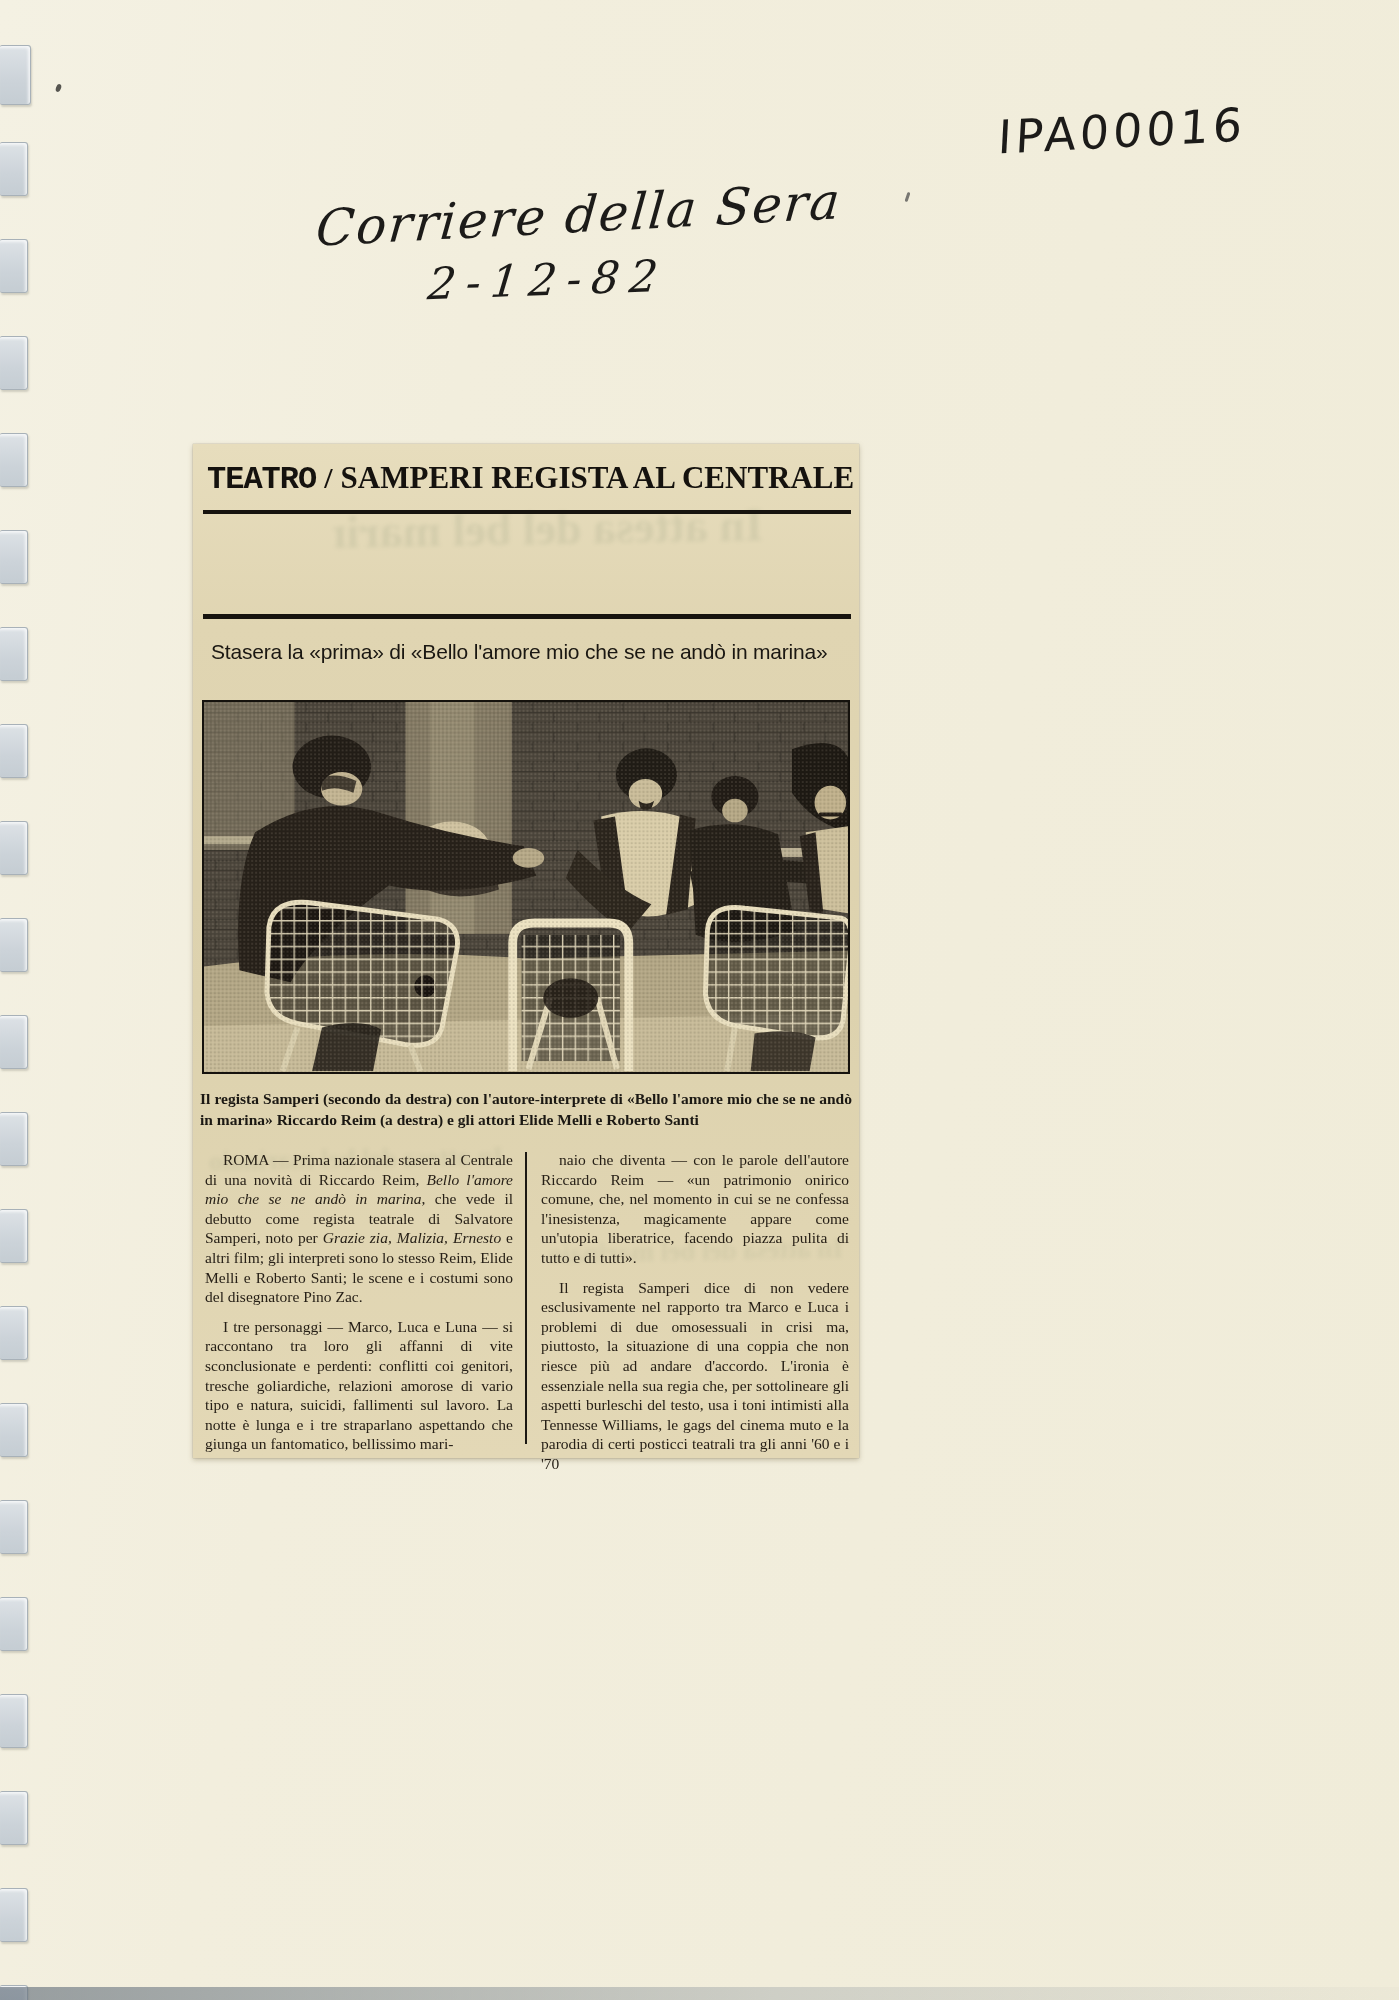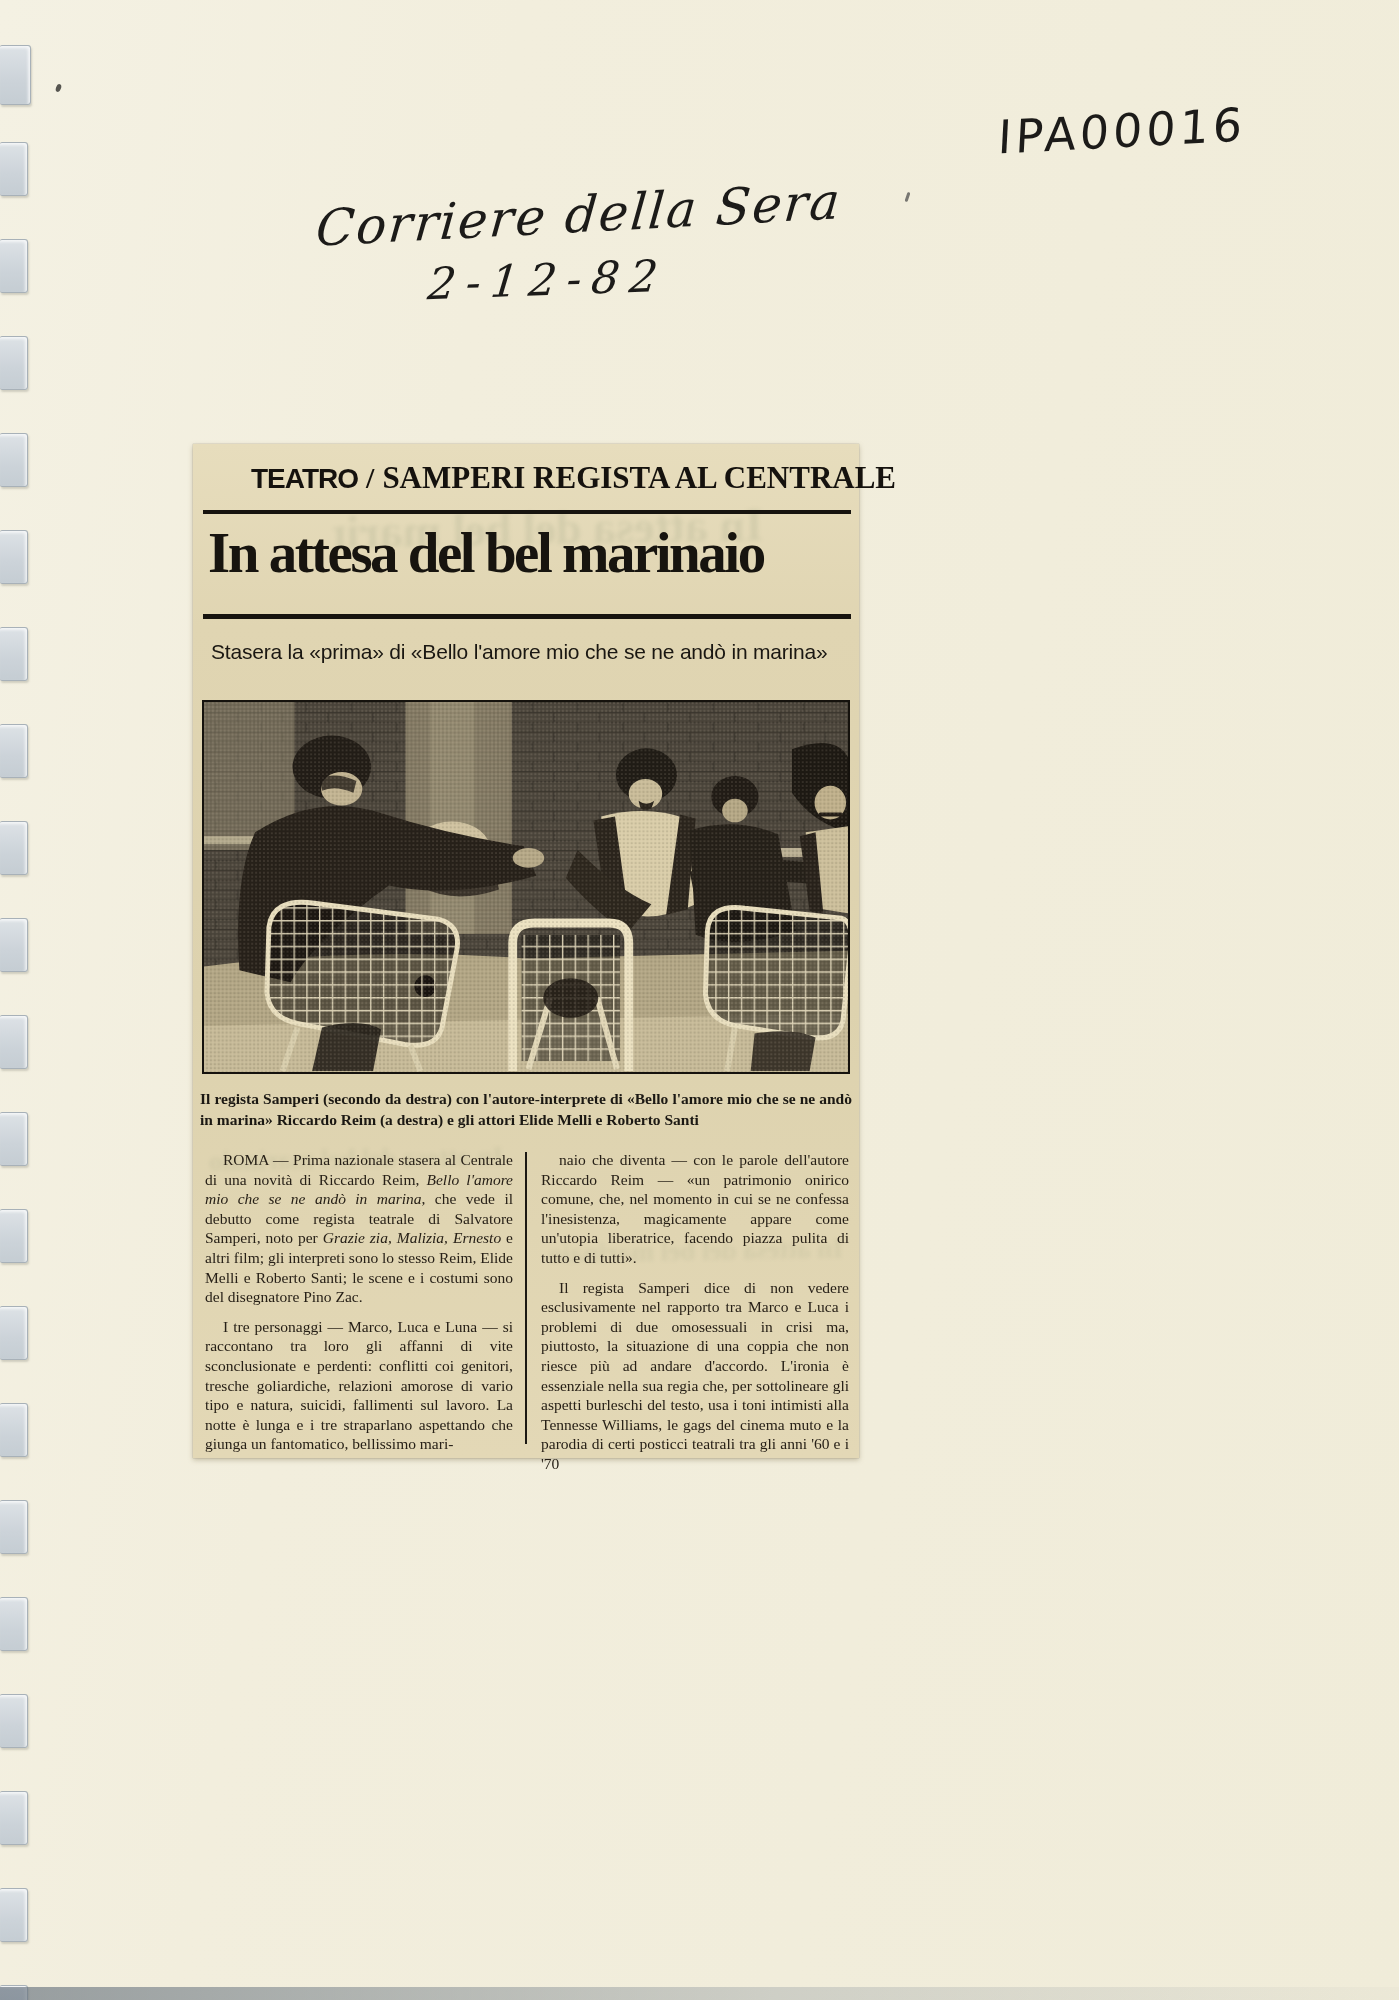--- a/index.html
+++ b/index.html
@@ -35,21 +35,21 @@
     position:absolute;left:0;bottom:0;width:100%;height:13px;
     background:linear-gradient(90deg,rgba(100,112,124,.65),rgba(140,150,158,.35) 55%,rgba(190,192,186,.08));
   }
   
   .clipping{
     position:absolute;left:193px;top:444px;width:666px;height:1014px;
     background:linear-gradient(180deg,#e7ddbd 0%,#e0d5b2 18%,#ddd2ae 55%,#e3d8b6 100%);
     box-shadow:0 2px 5px rgba(110,95,55,.35), 0 0 1px rgba(90,80,50,.5);
   }
   .kicker{position:absolute;top:16px;left:14px;right:10px;color:#15120e;white-space:nowrap;}
-  .kicker .k-section{font-family:Liberation Sans, sans-serif;font-weight:bold;font-size:28px;letter-spacing:-1px;margin-left:44px;}
+  .kicker .k-section{font-family:Liberation Mono, monospace;font-weight:bold;font-size:32px;letter-spacing:-1px;}
   .kicker .k-sep{font-family:"Liberation Serif", serif;font-weight:bold;font-size:30px;padding:0 8px;}
   .kicker .k-rest{font-family:"Liberation Serif", serif;font-weight:bold;font-size:31px;letter-spacing:0px;}
   .rule{position:absolute;left:10px;right:8px;background:#17140f;}
   .rule1{top:66px;height:4px;}
   .rule2{top:170px;height:5px;}
   .headline{
     position:absolute;top:76px;left:15px;margin:0;
     font-family:"Liberation Serif", serif;font-weight:bold;
     font-size:57px;letter-spacing:-2.5px;color:#17140f;white-space:nowrap;
   }
@@ -130,21 +130,20 @@
   <div class="clipping">
 
     <div class="ghost ghost1">In attesa del bel marinaio</div>
     <div class="ghost ghost2">In attesa del bel marinaio</div>
     <div class="ghost ghost3">In attesa del bel marinaio</div>
 
     <div class="kicker">
       <span class="k-section">TEATRO</span><span class="k-sep">/</span><span class="k-rest">SAMPERI REGISTA AL CENTRALE</span>
     </div>
     <div class="rule rule1"></div>
-    <h1 class="headline">In attesa del bel marinaio</h1>
     <div class="rule rule2"></div>
     <div class="subhead">Stasera la «prima» di «Bello l'amore mio che se ne andò in marina»</div>
 
     <div class="photo">
       <svg viewBox="0 0 655 375" preserveAspectRatio="none">
         <defs>
           <pattern id="ht" width="4" height="4" patternUnits="userSpaceOnUse">
             <circle cx="1" cy="1" r="0.85" fill="#efe5c6" opacity="0.22"></circle>
             <circle cx="3" cy="3" r="0.85" fill="#241f15" opacity="0.22"></circle>
           </pattern>

